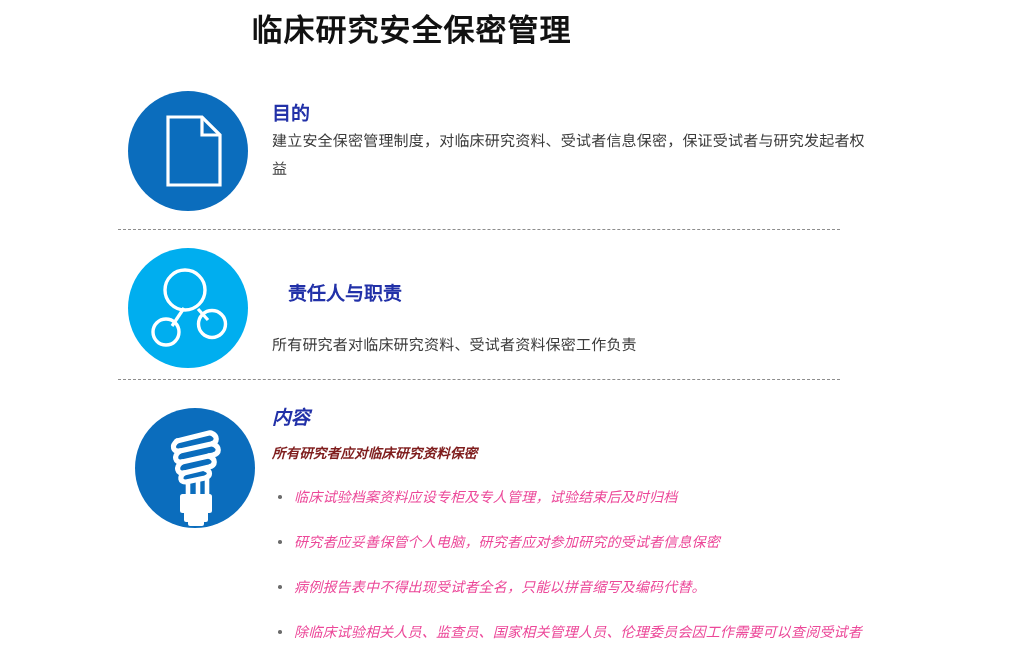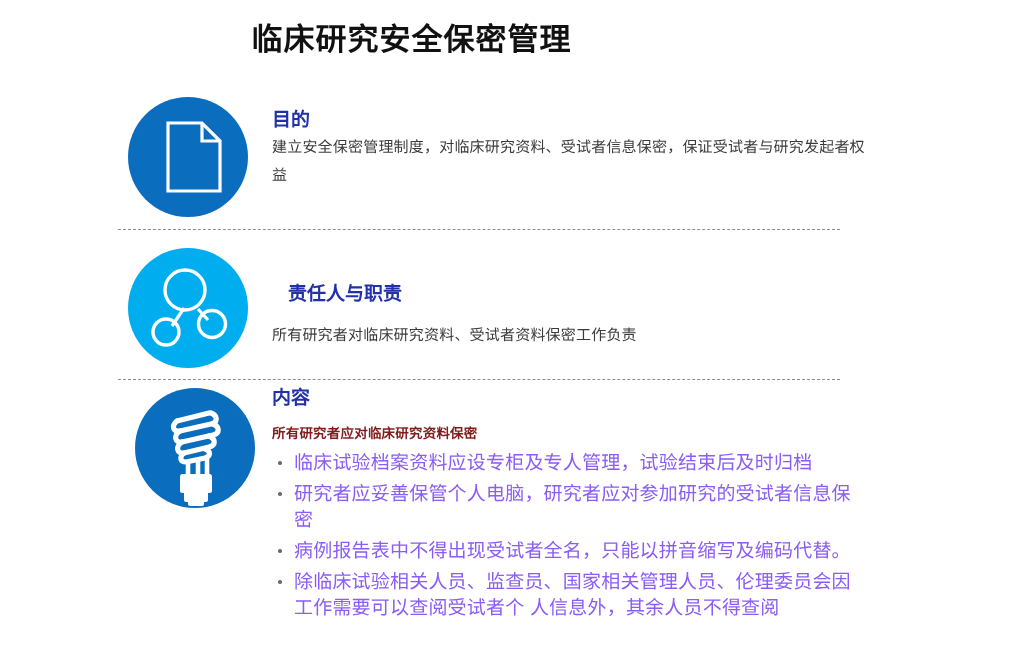--- a/index.html
+++ b/index.html
@@ -7,32 +7,32 @@
   html, body {
     width:1033px; height:647px;
     background:#ffffff;
     font-family:"Liberation Sans","DejaVu Sans",sans-serif;
     overflow:hidden;
   }
   .page { position:relative; width:1033px; height:647px; background:#ffffff; }
 
   
   .page-title{
-    position:absolute; left:0; top:19px; width:823px;
+    position:absolute; left:0; top:10px; width:823px;
     text-align:center;
     font-size:31px; font-weight:bold; color:#111111;
     letter-spacing:1px;
     line-height:42px;
   }
 
   
   .section{ position:absolute; left:0; width:1033px; }
-  #section-1{ top:97px; height:120px; }
+  #section-1{ top:91px; height:120px; }
   #section-2{ top:248px; height:120px; }
-  #section-3{ top:388px; height:230px; }
+  #section-3{ top:408px; height:230px;font-style:italic; }
 
   .icon-badge{
     position:absolute; left:128px; top:0;
     width:120px; height:120px; border-radius:50%;
     display:flex; align-items:center; justify-content:center;
   }
   #section-3 .icon-badge{ left:135px; }
   .icon-badge svg{ display:block; }
 
   .sec-body{ position:absolute; left:272px; top:0; width:600px; }
@@ -44,34 +44,34 @@
     margin-top:10px;
   }
   #section-2 .sec-head{ margin-top:33px;margin-left:16px; }
   #section-3 .sec-head{ margin-top:-3px; }
 
   .sec-text{
     font-size:15px; color:#3b3b3b;
     line-height:28px; 
     letter-spacing:.2px;
   }
-  #section-2 .sec-text{ margin-top:14px; }
+  #section-2 .sec-text{ margin-top:24px; }
 
   .sub-head{
     font-size:13.5px; font-weight:bold; color:#7f1d1d;
     line-height:22px; margin-top:12px; letter-spacing:.2px;
   }
 
   .bullets{ list-style:none; margin-top:4px; }
   .bullets li{
     position:relative;
     padding-left:22px;
-    font-size:19px; color:#8b5cf6;
+    font-size:14px; color:#ec4899;
     line-height:26px;
-    margin-top:5px;
+    margin-top:19px;
     letter-spacing:.2px;
     width:592px;
   }
   .bullets li::before{
     content:"";
     position:absolute; left:6px; top:11px;
     width:3.5px; height:3.5px; border-radius:50%;
     background:#6b6b6b;
   }
   .bullets li .cont{ display:block; }

